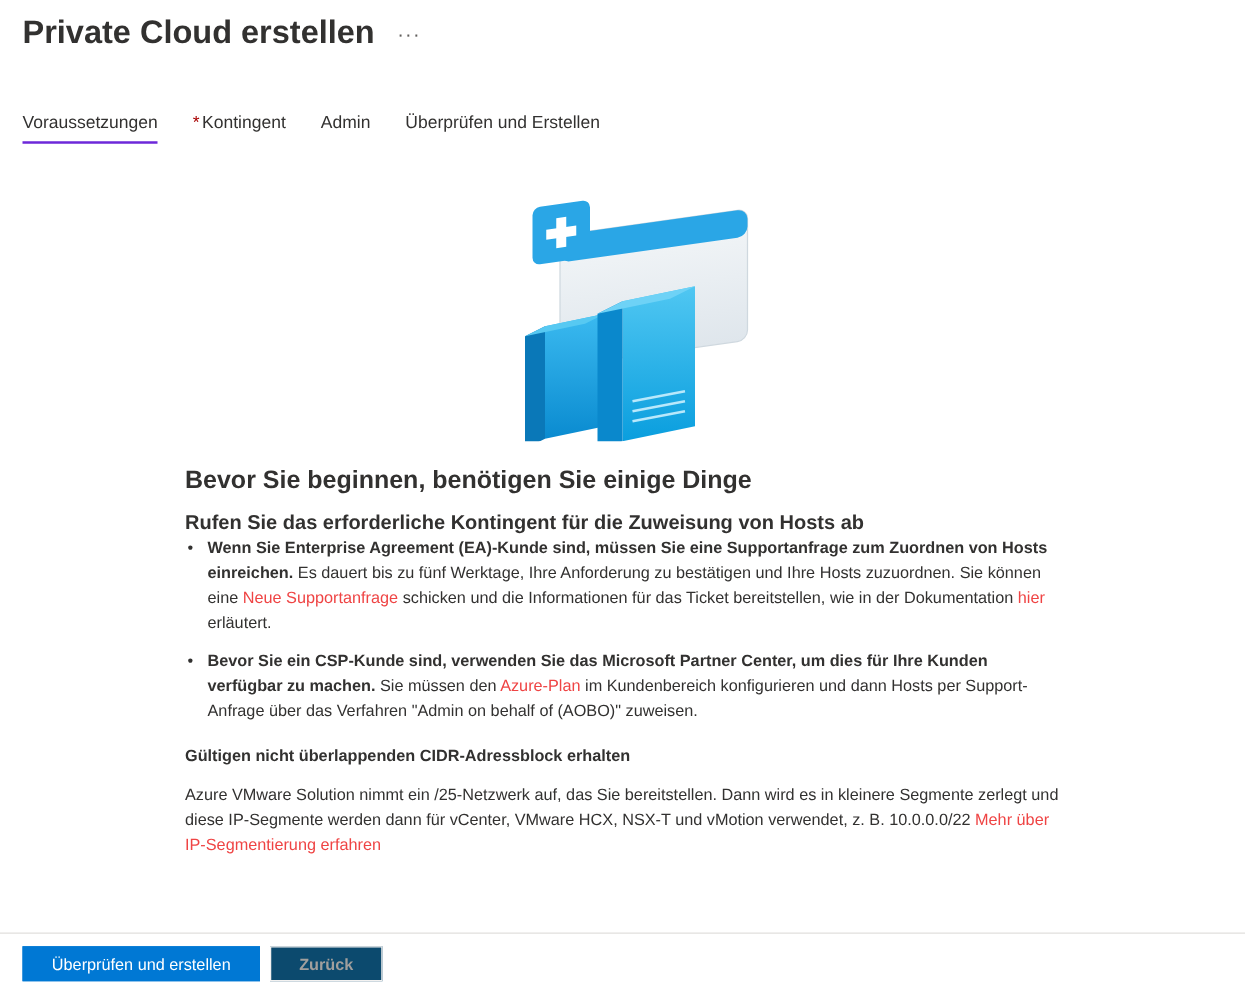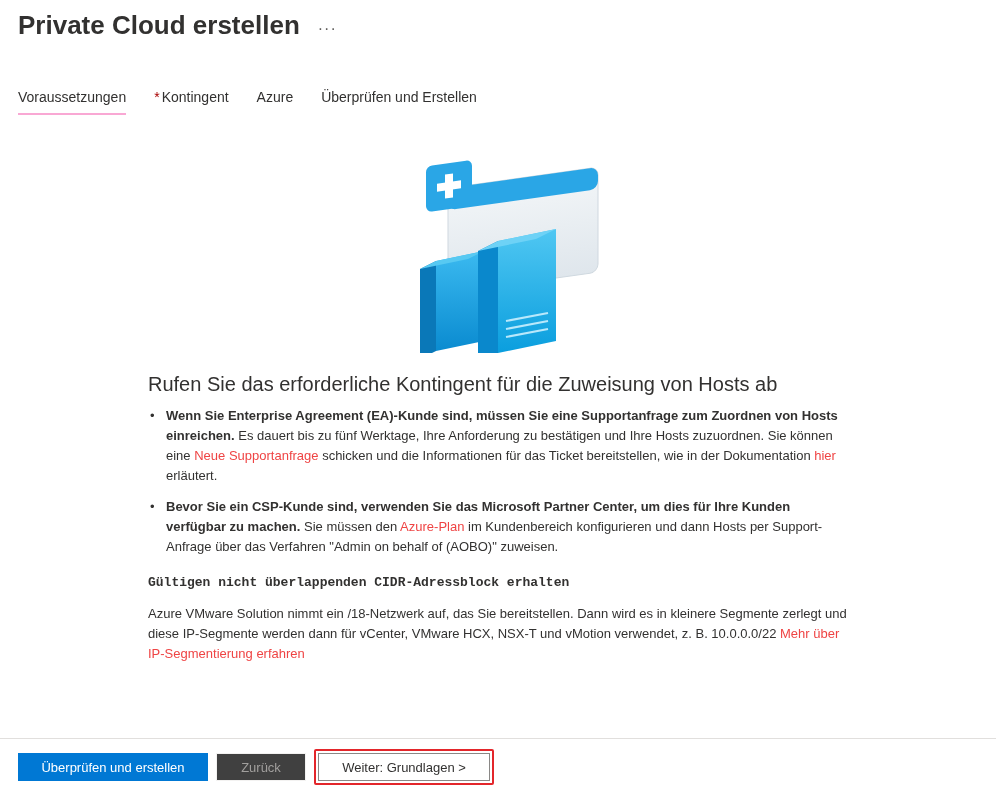--- a/index.html
+++ b/index.html
@@ -38,21 +38,21 @@
     }
     .tab {
       font-size: 14px;
       color: #323130;
       padding-bottom: 8px;
       cursor: pointer;
       position: relative;
     }
     .tab.active {
       font-weight: 400;
-      border-bottom: 2px solid #f9a8d4;
+      border-bottom: 2px solid #6d28d9;
     }
     .tab .required-star {
       color: #a80000;
       margin-right: 2px;
     }
     .content {
       padding: 28px 18px 0 18px;
     }
     .illust-wrap {
       display: flex;
@@ -66,23 +66,22 @@
     .body-region {
       padding: 0 130px 0 130px;
     }
     .h-big {
       font-size: 20px;
       font-weight: 600;
       margin-bottom: 14px;
       color: #323130;
     }
     .h-sub {
-      font-size: 20px;
-      font-weight: 400;
-      margin-bottom: 10px;
+      font-size: 16px;
+      font-weight: 700;
       color: #323130;
     }
     ul.bullets {
       list-style: none;
       padding: 0;
       margin: 0 0 18px 0;
     }
     ul.bullets li {
       position: relative;
       padding-left: 18px;
@@ -105,21 +104,20 @@
     a.inline-link {
       color: #ef4444;
       text-decoration: none;
       cursor: pointer;
     }
     .h-bold {
       font-size: 13px;
       font-weight: 600;
       margin-bottom: 14px;
       color: #323130;
-      font-family: Liberation Mono, monospace;
     }
     .para {
       font-size: 13px;
       line-height: 1.55;
       color: #323130;
     }
     .footer {
       position: absolute;
       left: 0; right: 0; bottom: 0;
       border-top: 1px solid #e1dfdd;
@@ -146,25 +144,26 @@
       border-color: #0078d4;
       min-width: 190px;
     }
     .btn-secondary {
       background: #fff;
       color: #323130;
       border: 1px solid #8a8886;
       min-width: 172px;
     }
     .btn-disabled {
-      background: #404040;
+      background: #0c4a6e;
       color: #a19f9d;
       border-color: #f3f2f1;
       cursor: default;
       min-width: 90px;
+      font-weight: bold;
     }
     .highlight-box {
       border: 2px solid #e3262b;
       padding: 2px;
       display: inline-flex;
       border-radius: 2px;
     }
   </style>
 </head>
 <body>
@@ -175,21 +174,21 @@
 </div>
 
 <div class="tabs">
   <div class="tab active">
     <span>Voraussetzungen</span>
   </div>
   <div class="tab">
     <span class="required-star">*</span><span>Kontingent</span>
   </div>
   <div class="tab">
-    <span>Azure</span>
+    <span>Admin</span>
   </div>
   <div class="tab">
     <span>Überprüfen und Erstellen</span>
   </div>
 </div>
 
 <div class="content">
   <div class="illust-wrap">
     <svg class="illust" viewBox="0 0 240 210">
       <defs>
@@ -230,38 +229,36 @@
         <polygon points="100,108 120,98 178,86 158,96" fill="#6ed2f6"></polygon>
 
         <line x1="128" y1="178" x2="170" y2="170" stroke="#b8e8fb" stroke-width="2"></line>
         <line x1="128" y1="186" x2="170" y2="178" stroke="#b8e8fb" stroke-width="2"></line>
         <line x1="128" y1="194" x2="170" y2="186" stroke="#b8e8fb" stroke-width="2"></line>
       </g>
     </svg>
   </div>
 
   <div class="body-region">
+    <h2 class="h-big">Bevor Sie beginnen, benötigen Sie einige Dinge</h2>
     <h3 class="h-sub">Rufen Sie das erforderliche Kontingent für die Zuweisung von Hosts ab</h3>
 
     <ul class="bullets">
       <li>
         <span class="lead">Wenn Sie Enterprise Agreement (EA)-Kunde sind, müssen Sie eine Supportanfrage zum Zuordnen von Hosts einreichen.</span><span> Es dauert bis zu fünf Werktage, Ihre Anforderung zu bestätigen und Ihre Hosts zuzuordnen. Sie können eine </span><a class="inline-link">Neue Supportanfrage</a><span> schicken und die Informationen für das Ticket bereitstellen, wie in der Dokumentation </span><a class="inline-link">hier</a><span> erläutert.</span>
       </li>
       <li>
         <span class="lead">Bevor Sie ein CSP-Kunde sind, verwenden Sie das Microsoft Partner Center, um dies für Ihre Kunden verfügbar zu machen.</span><span> Sie müssen den </span><a class="inline-link">Azure-Plan</a><span> im Kundenbereich konfigurieren und dann Hosts per Support-Anfrage über das Verfahren "Admin on behalf of (AOBO)" zuweisen.</span>
       </li>
     </ul>
 
     <div class="h-bold">Gültigen nicht überlappenden CIDR-Adressblock erhalten</div>
 
     <p class="para">
-      <span>Azure VMware Solution nimmt ein /18-Netzwerk auf, das Sie bereitstellen. Dann wird es in kleinere Segmente zerlegt und diese IP-Segmente werden dann für vCenter, VMware HCX, NSX-T und vMotion verwendet, z. B. 10.0.0.0/22 </span><a class="inline-link">Mehr über IP-Segmentierung erfahren</a>
+      <span>Azure VMware Solution nimmt ein /25-Netzwerk auf, das Sie bereitstellen. Dann wird es in kleinere Segmente zerlegt und diese IP-Segmente werden dann für vCenter, VMware HCX, NSX-T und vMotion verwendet, z. B. 10.0.0.0/22 </span><a class="inline-link">Mehr über IP-Segmentierung erfahren</a>
     </p>
   </div>
 </div>
 
 <div class="footer">
   <button class="btn btn-primary">Überprüfen und erstellen</button>
   <button class="btn btn-disabled">Zurück</button>
-  <span class="highlight-box">
-    <button class="btn btn-secondary">Weiter: Grundlagen  &gt;</button>
-  </span>
 </div>
 
 </body></html>

